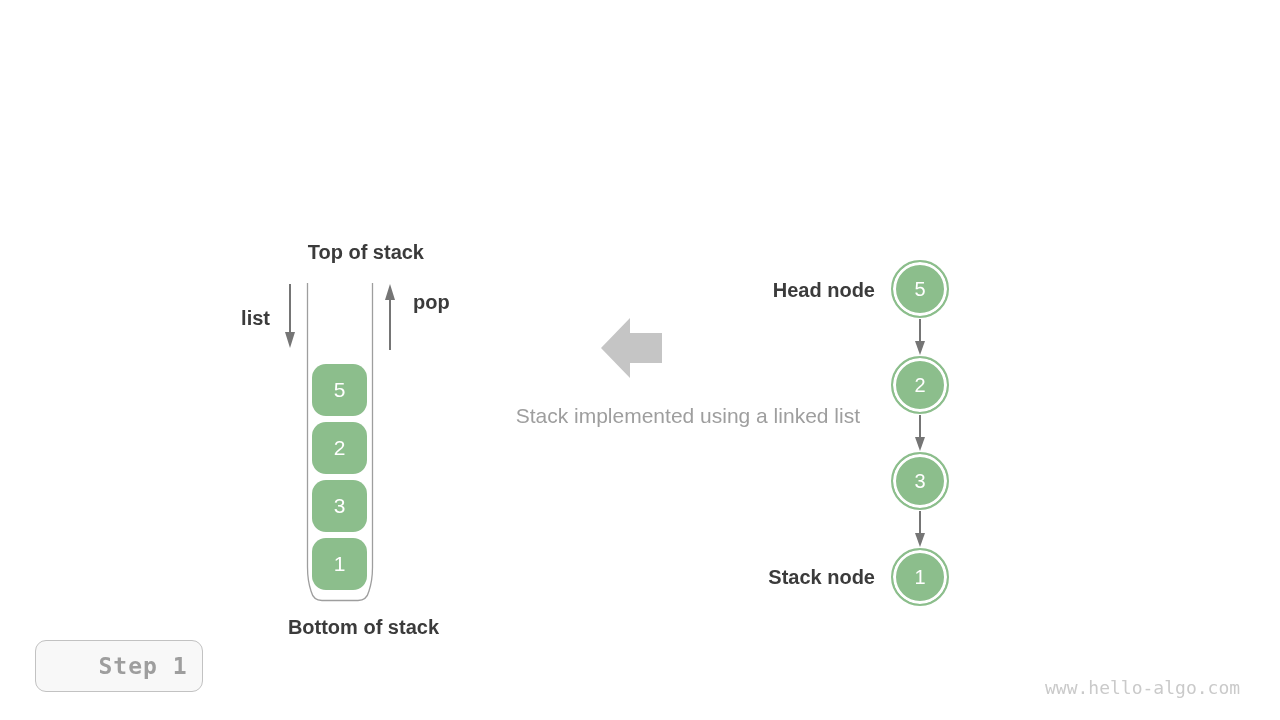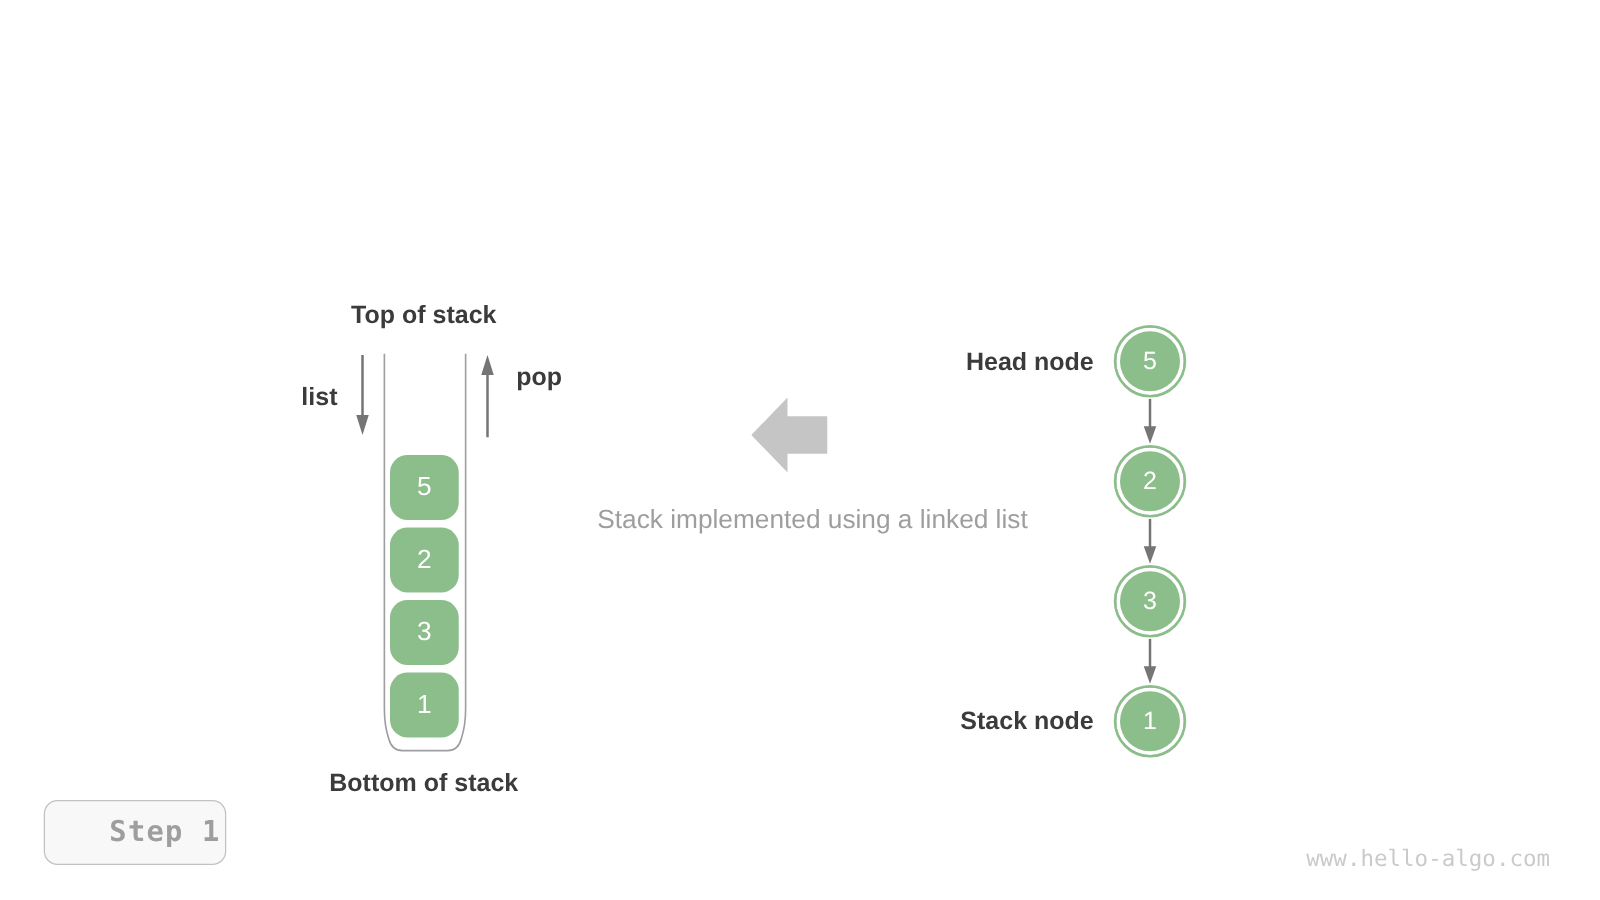--- a/index.html
+++ b/index.html
@@ -11,21 +11,21 @@
     font-family:"Liberation Sans","DejaVu Sans",sans-serif;
   }
   .abs{position:absolute;}
   .bold-label{
     font-weight:bold;
     font-size:20px;
     color:var(--dark-text,#3B3B3B);
     line-height:24px;
     white-space:nowrap;
   }
-  .center{text-align:center;}
+  .center{text-align:right;}
   .right{text-align:right;}
 
   
   .stack-container-svg path{
     fill:none;
     stroke:var(--outline-gray,#9E9E9E);
     stroke-width:1.3;
     stroke-linecap:round;
   }
 
@@ -64,21 +64,21 @@
     box-shadow:inset 0 0 0 3px #ffffff;
     color:#ffffff;
     font-size:20px;
     display:flex;align-items:center;justify-content:center;
   }
 
   
   .step-badge{
     position:absolute;
     left:35px;top:640px;
-    width:146px;height:52px;
+    width:168px;height:52px;
     background:#f8f8f8;
     border:1.5px solid #c2c2c2;
     border-radius:11px;
     box-sizing:border-box;
     display:flex;align-items:center;justify-content:center;
     font-family:"DejaVu Sans Mono","Liberation Mono",monospace;
     font-weight:bold;
     font-size:23px;
     color:var(--muted-text,#9E9E9E);
     letter-spacing:1px;

